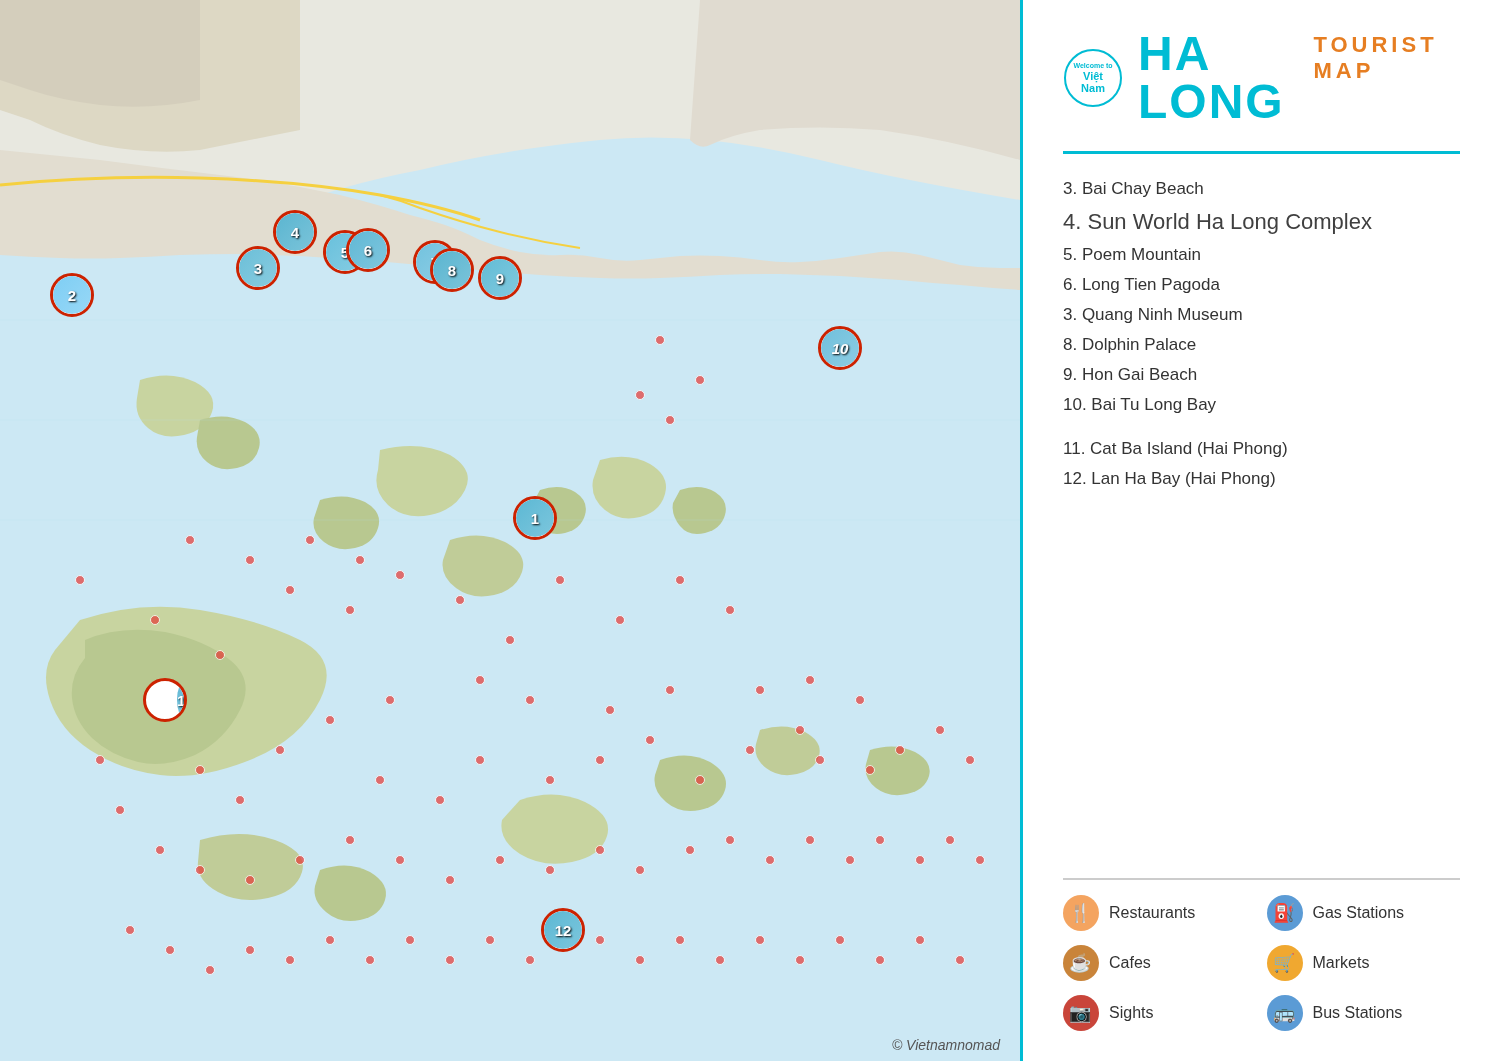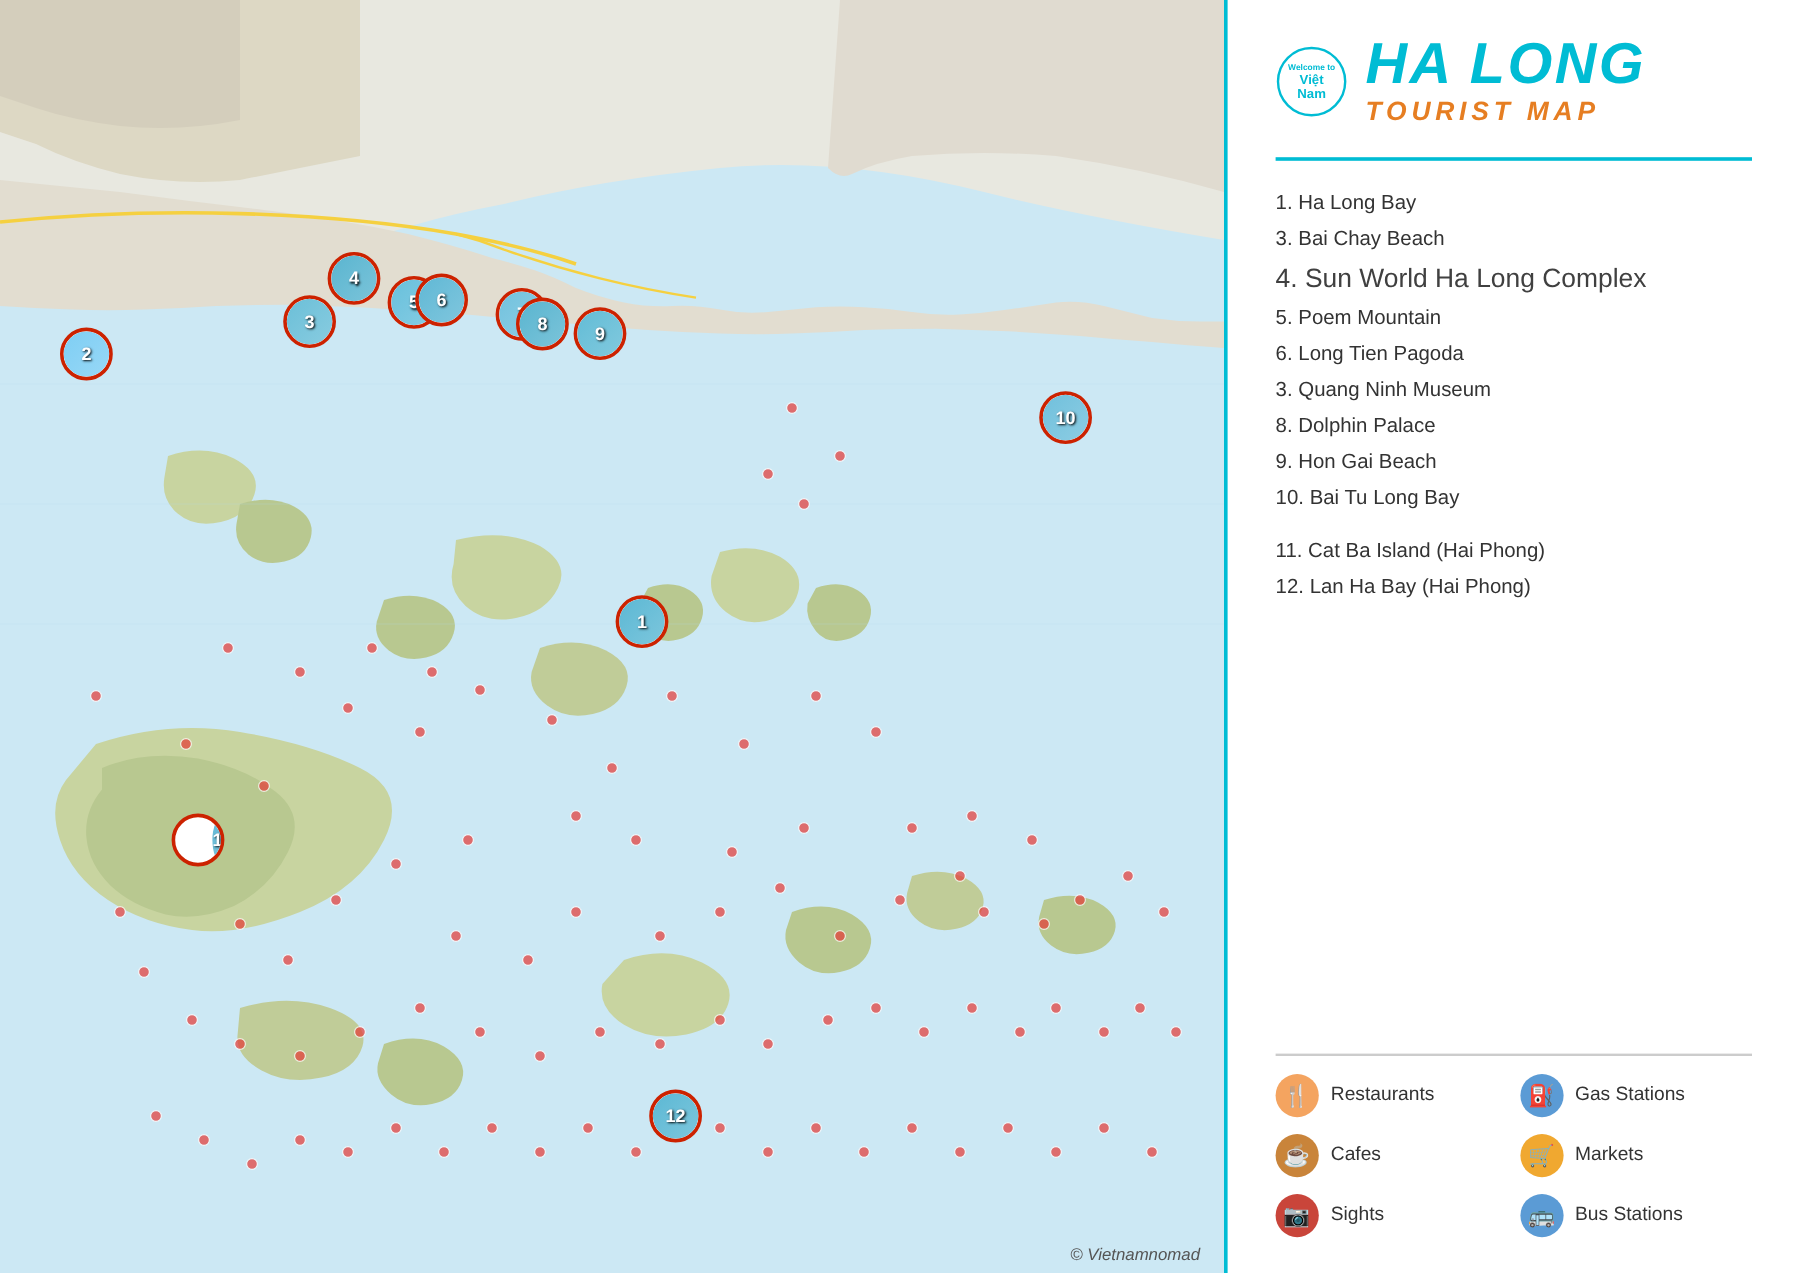--- a/index.html
+++ b/index.html
@@ -98,22 +98,21 @@
 
     #vietnam-logo {
       width: 60px;
       height: 60px;
       margin-right: 15px;
       flex-shrink: 0;
     }
 
     #title-block {
       display: flex;
-      flex-direction: column;
-      font-style: italic;
+      flex-direction: row;
     }
 
     #title-main {
       font-size: 48px;
       font-weight: 900;
       color: #00bcd4;
       line-height: 1;
       letter-spacing: 2px;
     }
 
@@ -353,21 +352,21 @@
       </div>
       <div class="marker" style="left: 435px; top: 262px;">
         <div class="marker-inner m7" style="background: linear-gradient(135deg, rgb(114, 194, 222), rgba(114, 194, 222, 0.8));">7</div>
       </div>
       <div class="marker" style="left: 452px; top: 270px;">
         <div class="marker-inner m8" style="background: linear-gradient(135deg, rgb(90, 181, 208), rgba(90, 181, 208, 0.8));">8</div>
       </div>
       <div class="marker" style="left: 500px; top: 278px;">
         <div class="marker-inner m9" style="background: linear-gradient(135deg, rgb(98, 188, 214), rgba(98, 188, 214, 0.8));">9</div>
       </div>
-      <div class="marker" style="left: 888px; top: 348px;">
+      <div class="marker" style="left: 840px; top: 348px; font-style: italic;">
         <div class="marker-inner m10" style="background: linear-gradient(135deg, rgb(112, 192, 220), rgba(112, 192, 220, 0.8));">10</div>
       </div>
       <div class="marker" style="left: 165px; top: 700px;">
         <div class="marker-inner m11" style="background: linear-gradient(135deg, rgb(96, 184, 213), rgba(96, 184, 213, 0.8)); margin-left: 40px;">11</div>
       </div>
       <div class="marker" style="left: 563px; top: 930px;">
         <div class="marker-inner m12" style="background: linear-gradient(135deg, rgb(92, 184, 212), rgba(92, 184, 212, 0.8));">12</div>
       </div>
     </div>
 
@@ -387,21 +386,20 @@
     </div>
     <div id="title-block">
       <div id="title-main">HA LONG</div>
       <div id="title-sub">TOURIST MAP</div>
     </div>
   </div>
 
   <div class="divider-cyan"></div>
 
   <ul id="attractions-list">
-  <li style="font-size: 17px; color: rgb(51, 51, 51); padding: 5px 0px;">1.  Ha Long Bay</li>
       <li style="font-size: 17px; color: rgb(51, 51, 51); padding: 5px 0px;">3.  Bai Chay Beach</li>
       <li style="font-size: 22px; color: #404040; padding: 5px 0px;">4.  Sun World Ha Long Complex</li>
       <li style="font-size: 17px; color: rgb(51, 51, 51); padding: 5px 0px;">5.  Poem Mountain</li>
       <li style="font-size: 17px; color: rgb(51, 51, 51); padding: 5px 0px;">6.  Long Tien Pagoda</li>
       <li style="font-size: 17px; color: rgb(51, 51, 51); padding: 5px 0px;">3.  Quang Ninh Museum</li>
       <li style="font-size: 17px; color: rgb(51, 51, 51); padding: 5px 0px;">8.  Dolphin Palace</li>
       <li style="font-size: 17px; color: rgb(51, 51, 51); padding: 5px 0px;">9.  Hon Gai Beach</li>
       <li style="font-size: 17px; color: rgb(51, 51, 51); padding: 5px 0px;">10.  Bai Tu Long Bay</li>
       <li style="font-size: 17px; color: rgb(51, 51, 51); padding: 5px 0px; margin-top: 14px;">11.  Cat Ba Island (Hai Phong)</li>
       <li style="font-size: 17px; color: rgb(51, 51, 51); padding: 5px 0px;">12.  Lan Ha Bay (Hai Phong)</li>

